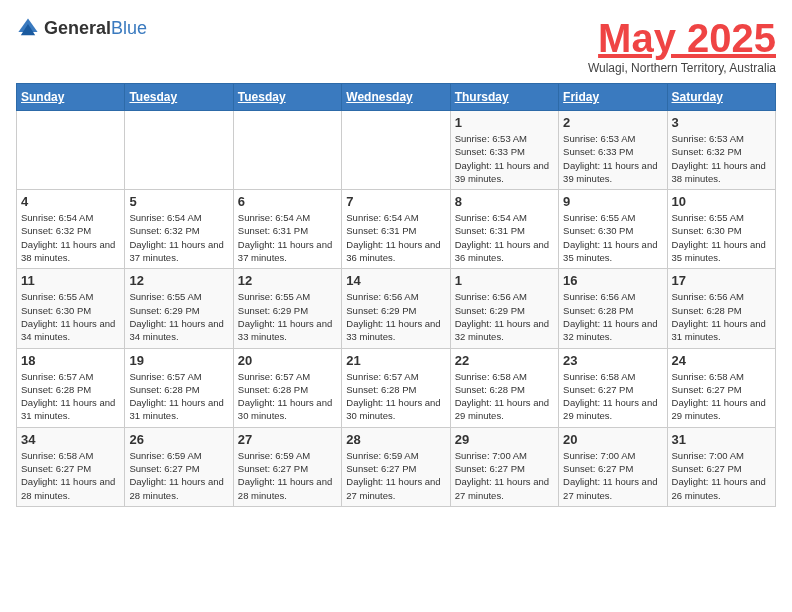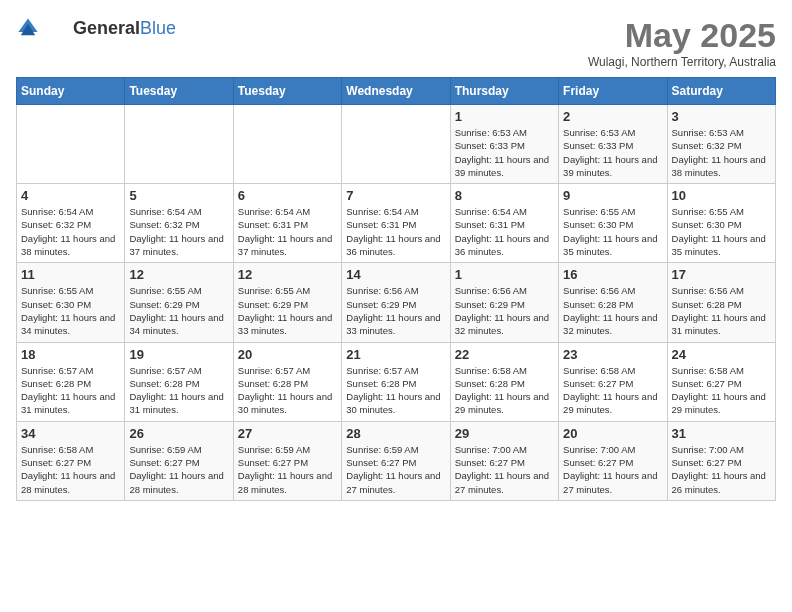--- a/index.html
+++ b/index.html
@@ -18,56 +18,57 @@
     }
     .logo {
       display: flex;
       align-items: center;
       gap: 4px;
     }
     .logo-text-general {
       font-size: 18px;
       font-weight: bold;
       color: #333;
-      margin-left: 29px;
     }
     .logo-text-blue {
       font-size: 18px;
       font-weight: normal;
       color: #3a7abf;
     }
     .logo-icon {
       width: 24px;
       height: 24px;
     }
     .title-block {
       text-align: right;
     }
     .title-block h1 {
-      font-size: 34px;
+      font-size: 40px;
       font-weight: bold;
-      color: #737373;
+      color: #ef4444;
+      text-decoration: underline;
     }
     .title-block h2 {
       font-size: 12px;
       font-weight: normal;
       color: #444;
     }
     .calendar {
       width: 100%;
       border-collapse: collapse;
       font-size: 10.5px;
     }
     .calendar thead th {
       background-color: #3a7abf;
       color: #fff;
       padding: 6px 4px;
       text-align: left;
       font-size: 12px;
       border: 1px solid #2d6aa8;
+      text-decoration: underline;
     }
     .calendar tbody td {
       border: 1px solid #ccc;
       vertical-align: top;
       padding: 4px;
       width: calc(100% / 7);
       min-height: 80px;
       background: #fff;
     }
     .calendar tbody tr:nth-child(odd) td {

